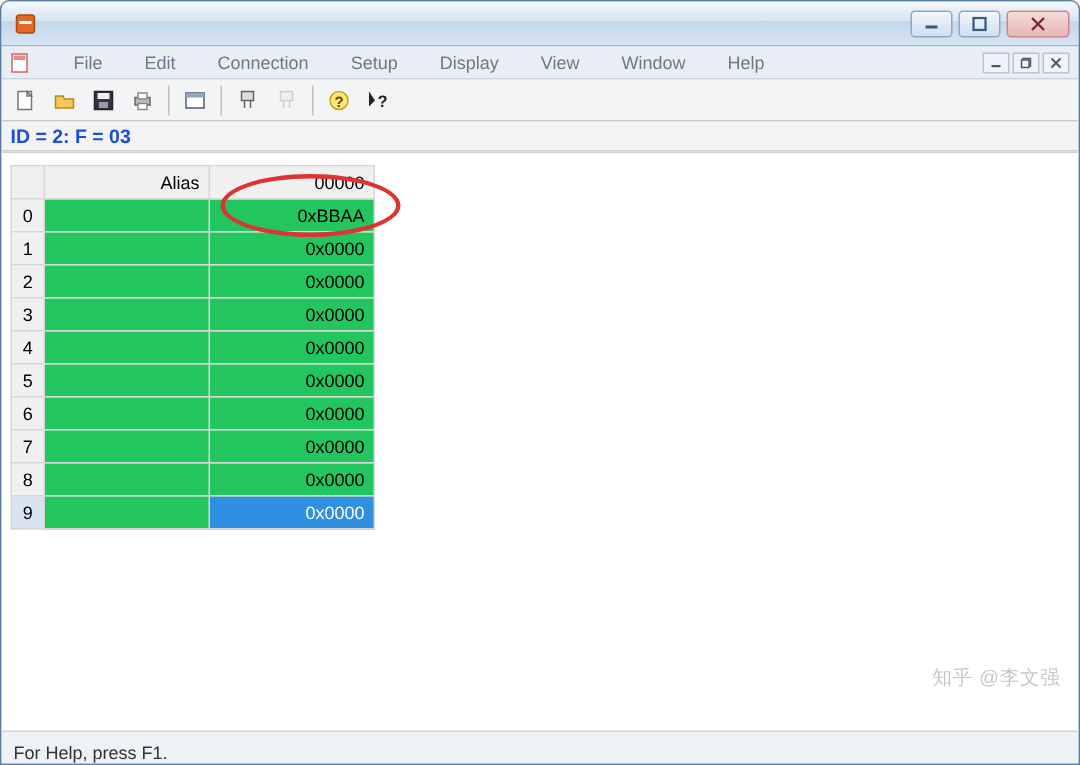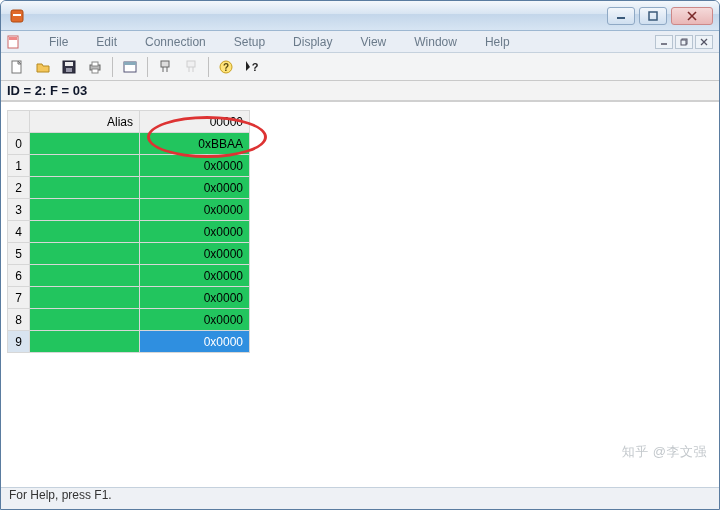--- a/index.html
+++ b/index.html
@@ -63,21 +63,21 @@
     cursor:default;
   }
   .tool-sep { width:1px; height:20px; background:#c0c0c0; margin:0 3px;}
   .idline {
     height:20px;
     background:#f3f3f3;
     border-bottom:1px solid #d0d0d0;
     padding:2px 6px;
     font-weight:bold;
     font-size:13px;
-    color:#0f172a;
+    color:#1d4ed8;
   }
   .client {
     flex:1;
     background:#fff;
     border-top:1px solid #d0d0d0;
     position:relative;
     padding:8px 0 0 6px;
   }
   table.grid {
     border-collapse:collapse;
@@ -108,21 +108,21 @@
   .circle-annot {
     position:absolute;
     border:3px solid #d33;
     border-radius:50%;
     pointer-events:none;
   }
   .statusbar {
     height:22px;
     background:#eef1f5;
     border-top:1px solid #c5d1dd;
-    display:flex; align-items:flex-start;
+    display:flex; align-items:flex-end;
     padding:0 8px;
     color:#333;
     font-size:12px;
   }
   .statusbar .spacer{flex:1;}
   .watermark {
     position:absolute; right:12px; bottom:26px;
     color:rgba(120,130,140,0.45);
     font-size:13px;
     letter-spacing:0.5px;

